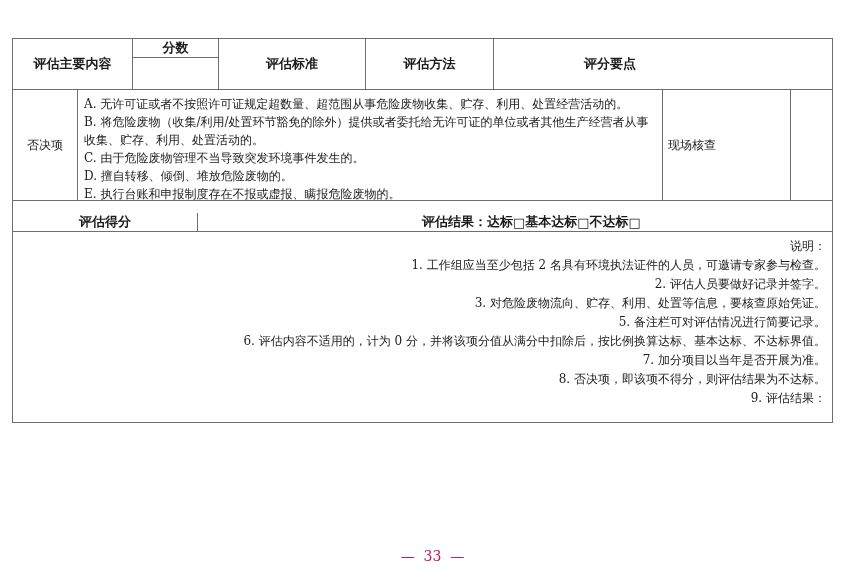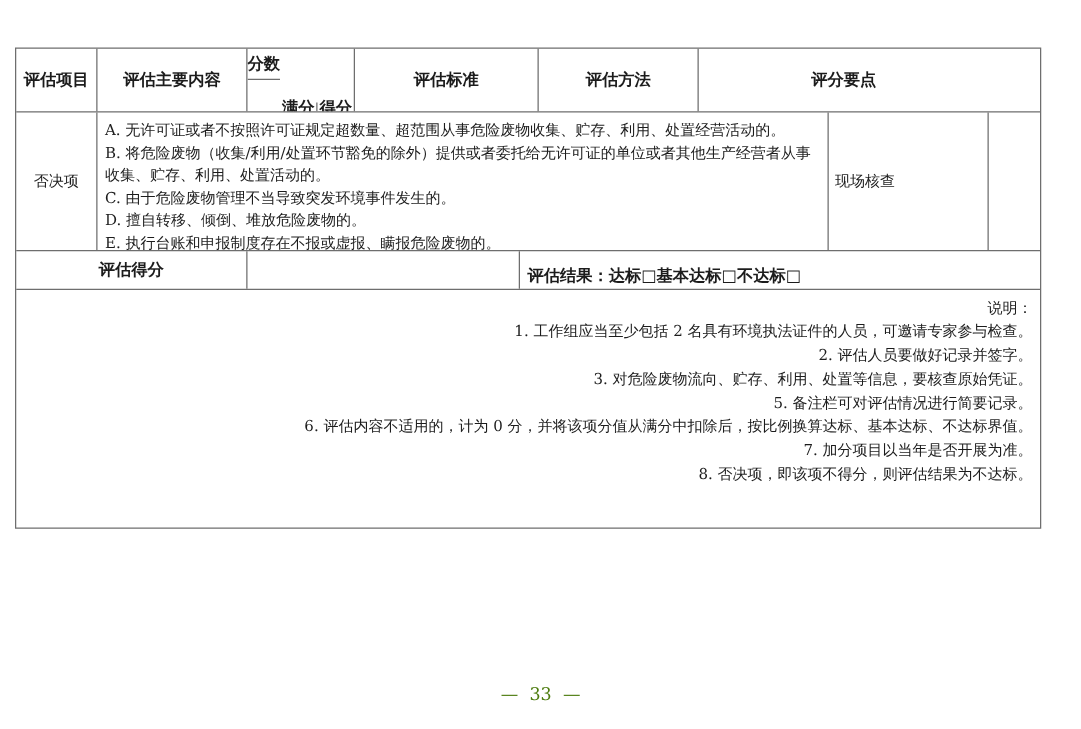--- a/index.html
+++ b/index.html
@@ -27,61 +27,60 @@
 
   
   .row.header{height:50px;font-weight:bold;font-size:13px;}
   .c1{width:65px;}
   .c2{width:120px;}
   .c3{width:86px;}
   .c4{width:147px;}
   .c5{width:232px;}
   .c6{width:128px;}
   .c7{flex:1 1 auto;width:auto;}
-  .score-col{flex-direction:row;padding:0;align-items:stretch;justify-content:flex-start;}
+  .score-col{flex-direction:column;padding:0;align-items:stretch;justify-content:flex-start;}
   .score-top{height:24px;border-bottom:1px solid #6e6e6e;display:flex;align-items:center;justify-content:center;}
   .score-sub{flex:1;display:flex;margin-top:43px;}
   .score-sub .sub{flex:1;display:flex;align-items:center;justify-content:center;}
   .score-sub .sub:first-child{border-right:1px solid #6e6e6e;}
 
   
   .row.veto{height:110px;}
   .veto-content{
     width:585px;display:block;
     padding:5px 6px;line-height:18px;font-size:12px;
   }
   .veto-method{width:128px;justify-content:flex-start;padding-left:5px;}
 
   
-  .row.scorerow{height:30px;}
+  .row.scorerow{height:30px;align-items:flex-end;}
   .sr1{width:185px;font-weight:bold;font-size:13px;}
   .sr2{width:218px;}
   .sr3{flex:1;justify-content:flex-start;padding-left:6px;font-weight:bold;font-size:13px;white-space:nowrap;margin-top:10px;}
   .sr3 .chk{font-weight:normal;}
 
   
   .row.notes{height:190px;}
   .notes-cell{
     flex:1;display:block;padding:5px 6px;line-height:19px;font-size:12px;text-align:right;
   }
 
   .footer{
     position:absolute;left:0;top:548px;width:100%;
-    text-align:center;font-size:14px;color:#4d7c0f;white-space:pre;
+    text-align:center;font-size:14px;color:#be185d;white-space:pre;
   }
 </style>
 </head>
 <body>
 
 <div class="page">
 
   <div class="tbl">
 
     <div class="row header">
-      <div class="cell c1">评估项目</div>
       <div class="cell c2">评估主要内容</div>
       <div class="cell c3 score-col">
         <div class="score-top">分数</div>
         <div class="score-sub">
           <div class="sub">满分</div>
           <div class="sub">得分</div>
         </div>
       </div>
       <div class="cell c4">评估标准</div>
       <div class="cell c6">评估方法</div>
@@ -119,20 +118,21 @@
     <div class="row notes">
       <div class="cell notes-cell">
         <div>说明：</div>
         <div>1. 工作组应当至少包括 2 名具有环境执法证件的人员，可邀请专家参与检查。</div>
         <div>2. 评估人员要做好记录并签字。</div>
         <div>3. 对危险废物流向、贮存、利用、处置等信息，要核查原始凭证。</div>
         <div>5. 备注栏可对评估情况进行简要记录。</div>
         <div>6. 评估内容不适用的，计为 0 分，并将该项分值从满分中扣除后，按比例换算达标、基本达标、不达标界值。</div>
         <div>7. 加分项目以当年是否开展为准。</div>
         <div>8. 否决项，即该项不得分，则评估结果为不达标。</div>
+        <div>9. 评估结果：</div>
 
       </div>
     </div>
 
   </div>
 
   <div class="footer">—  33  —</div>
 
 </div>
 

